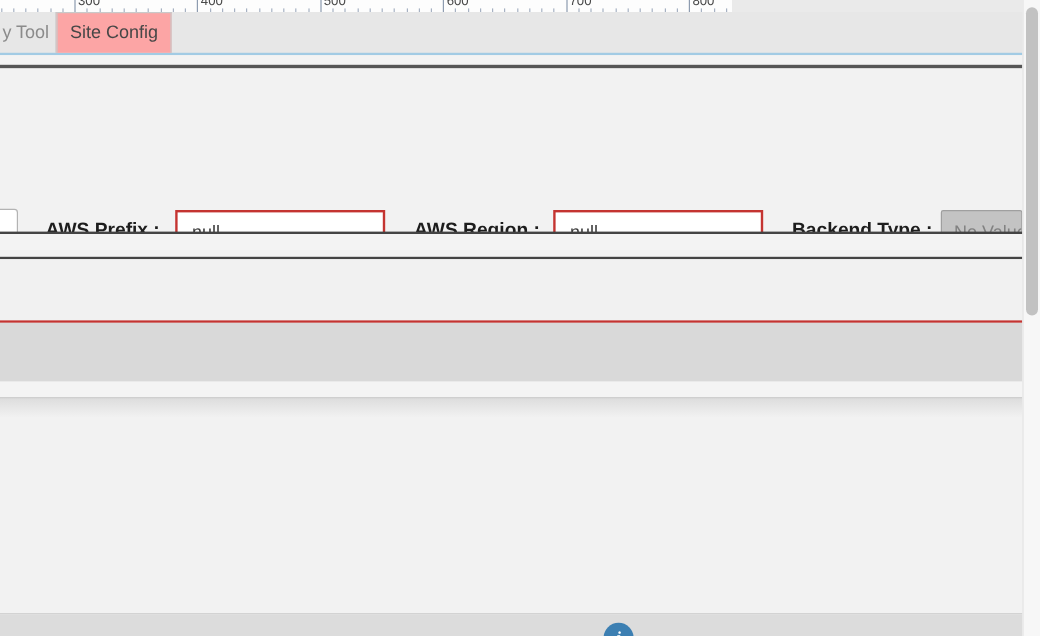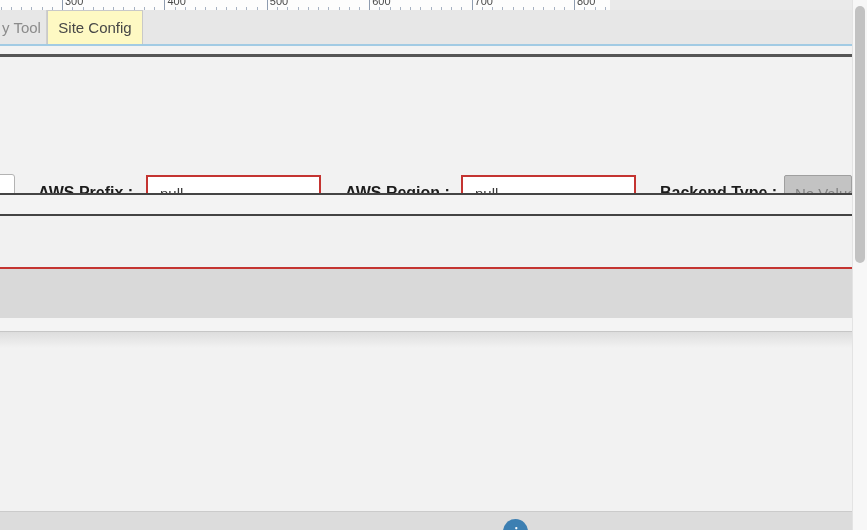--- a/index.html
+++ b/index.html
@@ -14,21 +14,21 @@
   .ruler .tick{position:absolute;bottom:0;width:1px;background:#a6b1c2;}
   .ruler .tick.minor{height:3px;}
   .ruler .tick.major{height:10px;background:#8e9cb0;}
   .ruler .rlabel{position:absolute;top:-4px;font-size:11px;line-height:11px;color:#4a4a4a;}
   .top-right-fill{position:absolute;left:610px;top:0;width:242px;height:10px;background:#eaeaea;}
   
   .tabbar{position:absolute;left:0;top:10px;width:852px;height:34px;background:#e7e7e7;
           border-bottom:2px solid var(--tab-underline,#a2cbe4);}
   .tab{position:absolute;top:0;height:34px;display:flex;align-items:center;font-size:15px;box-sizing:border-box;}
   .tab-first{left:0;width:47px;color:#8b8b8b;border-right:1px solid #cfcfcf;padding-left:2px;overflow:hidden;white-space:nowrap;}
-  .tab-active{left:47px;width:96px;background:#fef9c3;border:1px solid #c9c9c9;border-bottom:none;
+  .tab-active{left:47px;width:96px;background:#fca5a5;border:1px solid #c9c9c9;border-bottom:none;
               color:#474747;justify-content:center;}
   
   .strip1{position:absolute;left:0;top:46px;width:852px;height:8px;background:#f3f3f3;}
   .darkbar{position:absolute;left:0;top:54px;width:852px;height:3px;background:#565656;}
   .formarea{position:absolute;left:0;top:57px;width:852px;height:136px;background:#f2f2f2;}
   .hline{position:absolute;left:0;width:852px;height:2px;background:#444444;}
   .line1{top:193px;} .line2{top:214px;}
   .strip2{position:absolute;left:0;top:195px;width:852px;height:19px;background:#f3f3f3;}
   .strip3{position:absolute;left:0;top:216px;width:852px;height:51px;background:#f1f1f1;}
   .redline{position:absolute;left:0;top:267px;width:852px;height:2px;background:var(--accent,#b5302b);}

